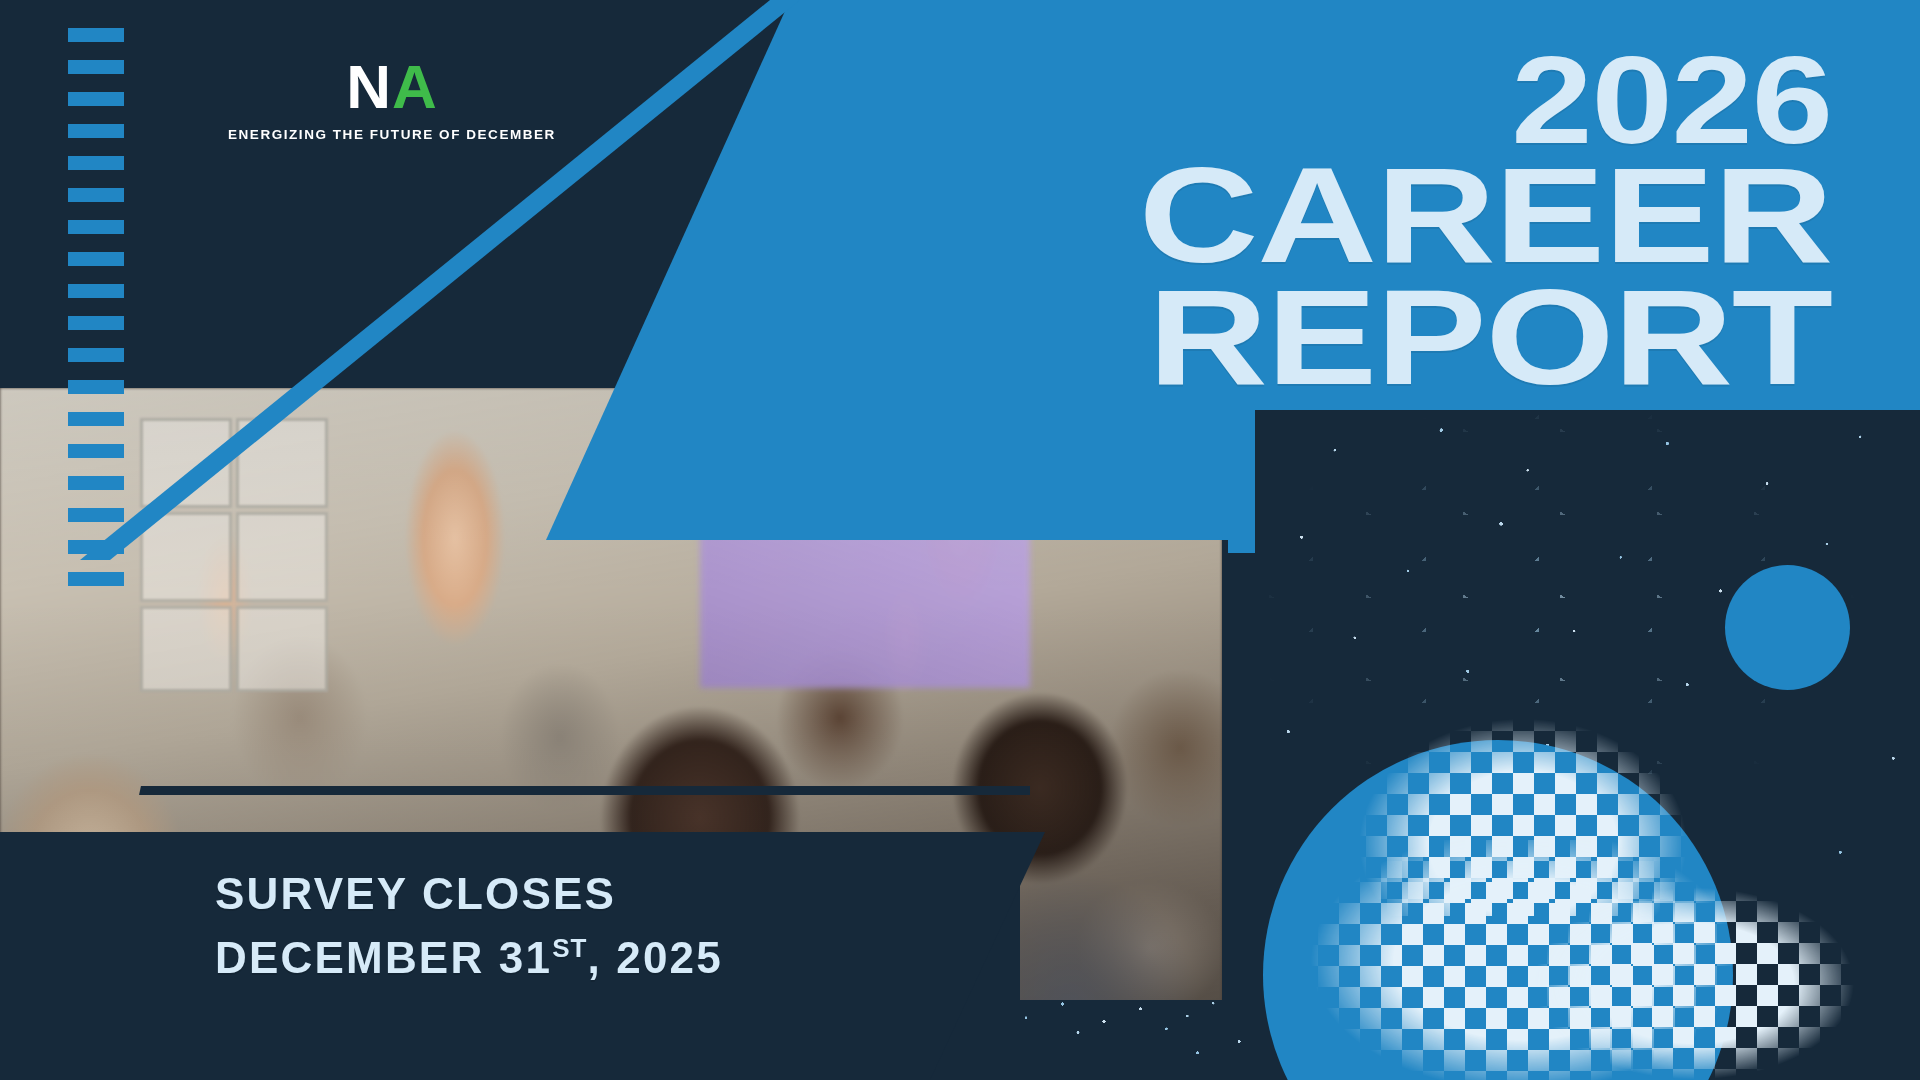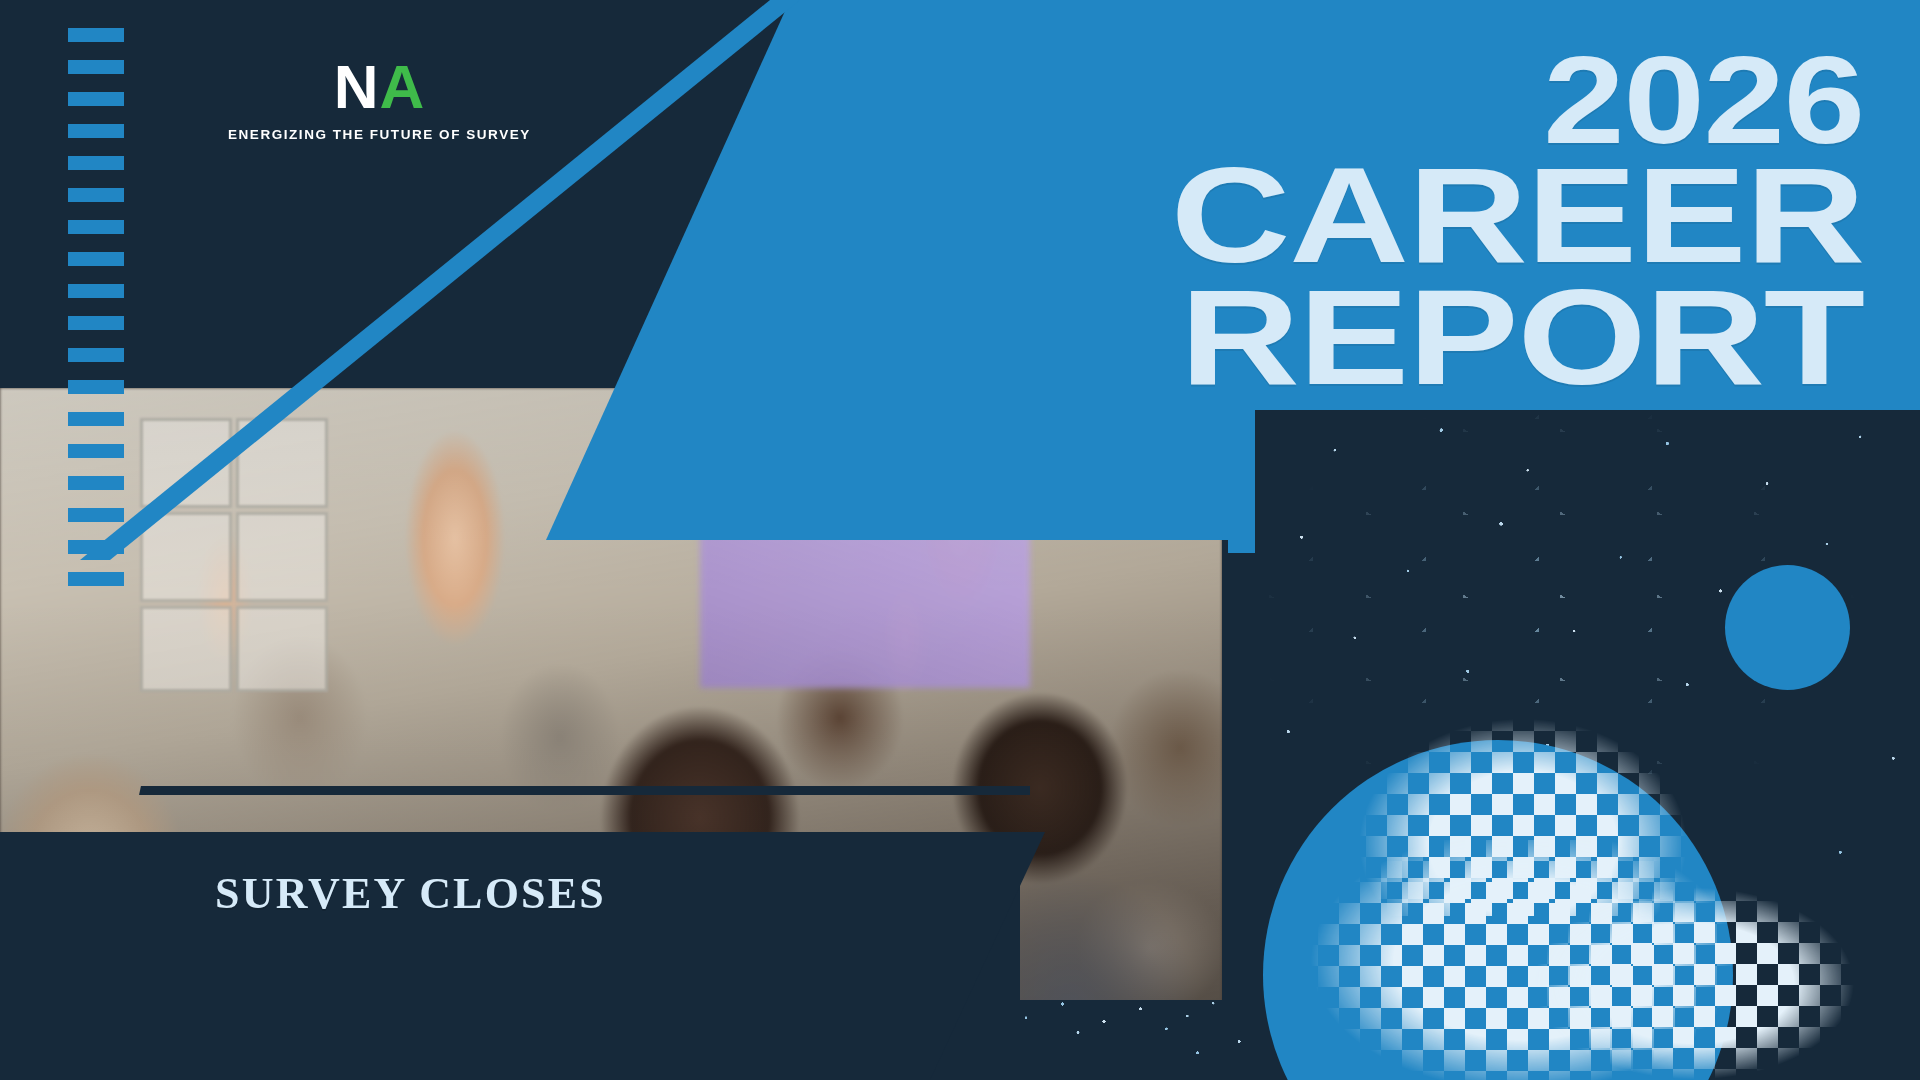--- a/index.html
+++ b/index.html
@@ -95,21 +95,21 @@
   .blue-right-top{
     position:absolute; left:1255px; top:0; width:665px; height:430px;
     background:#2186C4;
   }
 
   
   .headline{
     position:absolute; left:720px; top:48px; width:1200px; height:420px;
     z-index:8;
     text-align:right;
-    padding-right:56px;
+    padding-right:88px;
   }
   .hl-line{
     display:block;
     color:#D6EAF8;
     font-family:"Liberation Sans", sans-serif;
     font-weight:700;
     letter-spacing:-1px;
     line-height:.84;
     white-space:nowrap;
     text-shadow:0 2px 0 rgba(14,28,40,.10);
@@ -169,21 +169,20 @@
     position:absolute; left:215px; top:862px; z-index:11;
   }
   .survey-line{
     color:#D6EAF8;
     font-weight:700;
     font-size:44px;
     letter-spacing:2.2px;
     line-height:1.46;
     white-space:nowrap;
     text-shadow:0 2px 0 rgba(10,22,32,.25);
-    font-family:Liberation Serif, serif;
   }
   .sup{ font-size:26px; vertical-align:super; letter-spacing:1px;}
 
   
   .deco{
     position:absolute; left:1255px; top:410px; width:665px; height:670px;
     overflow:hidden; z-index:6;
     background:#16293A;
   }
   .circle-big{
@@ -310,21 +309,21 @@
     <div class="dash"></div>
     <div class="dash"></div>
     <div class="dash"></div>
   </div>
 
   <div class="logo">
     <div class="logo-mark">
       <span>N</span>
         <span class="logo-a">A</span>
     </div>
-    <div class="logo-tag">ENERGIZING THE FUTURE OF SURVEY</div>
+    <div class="logo-tag">ENERGIZING THE FUTURE OF DECEMBER</div>
   </div>
 
   <div class="deco">
     <div class="speckle"></div>
     <div class="speckle-2"></div>
     <div class="circle-small"></div>
     <div class="circle-big"></div>
     <div class="diamond-grid dg-a"></div>
     <div class="diamond-grid dg-b"></div>
     <div class="diamond-grid dg-c"></div>
@@ -333,15 +332,16 @@
     <div class="speckle"></div>
   </div>
 
   <div class="rule-line"></div>
   <div class="rule-line2"></div>
   <div class="bottom-band"></div>
   <div class="bottom-band-diag"></div>
 
   <div class="survey">
     <div class="survey-line">SURVEY CLOSES</div>
+    <div class="survey-line"><span>DECEMBER 31</span><span class="sup">ST</span><span>, 2025</span></div>
   </div>
 
 </div>
 
 </body></html>

